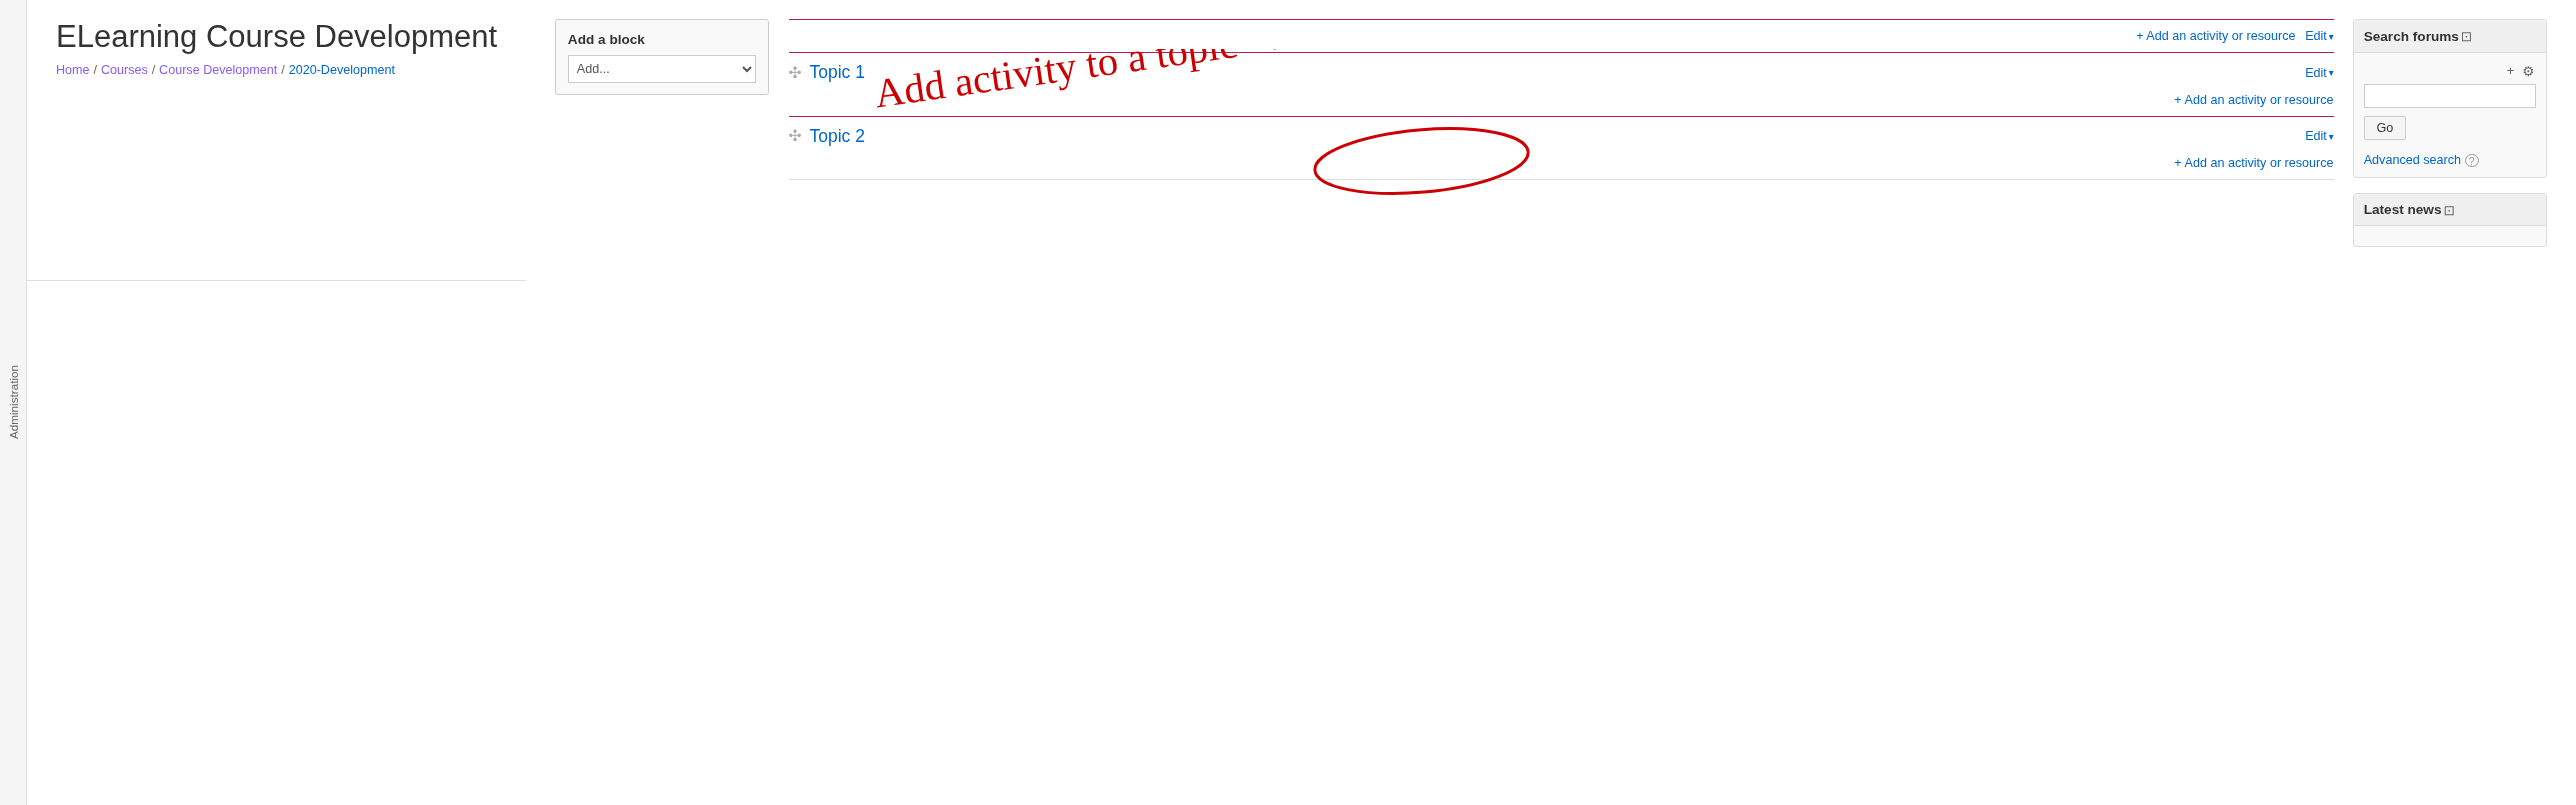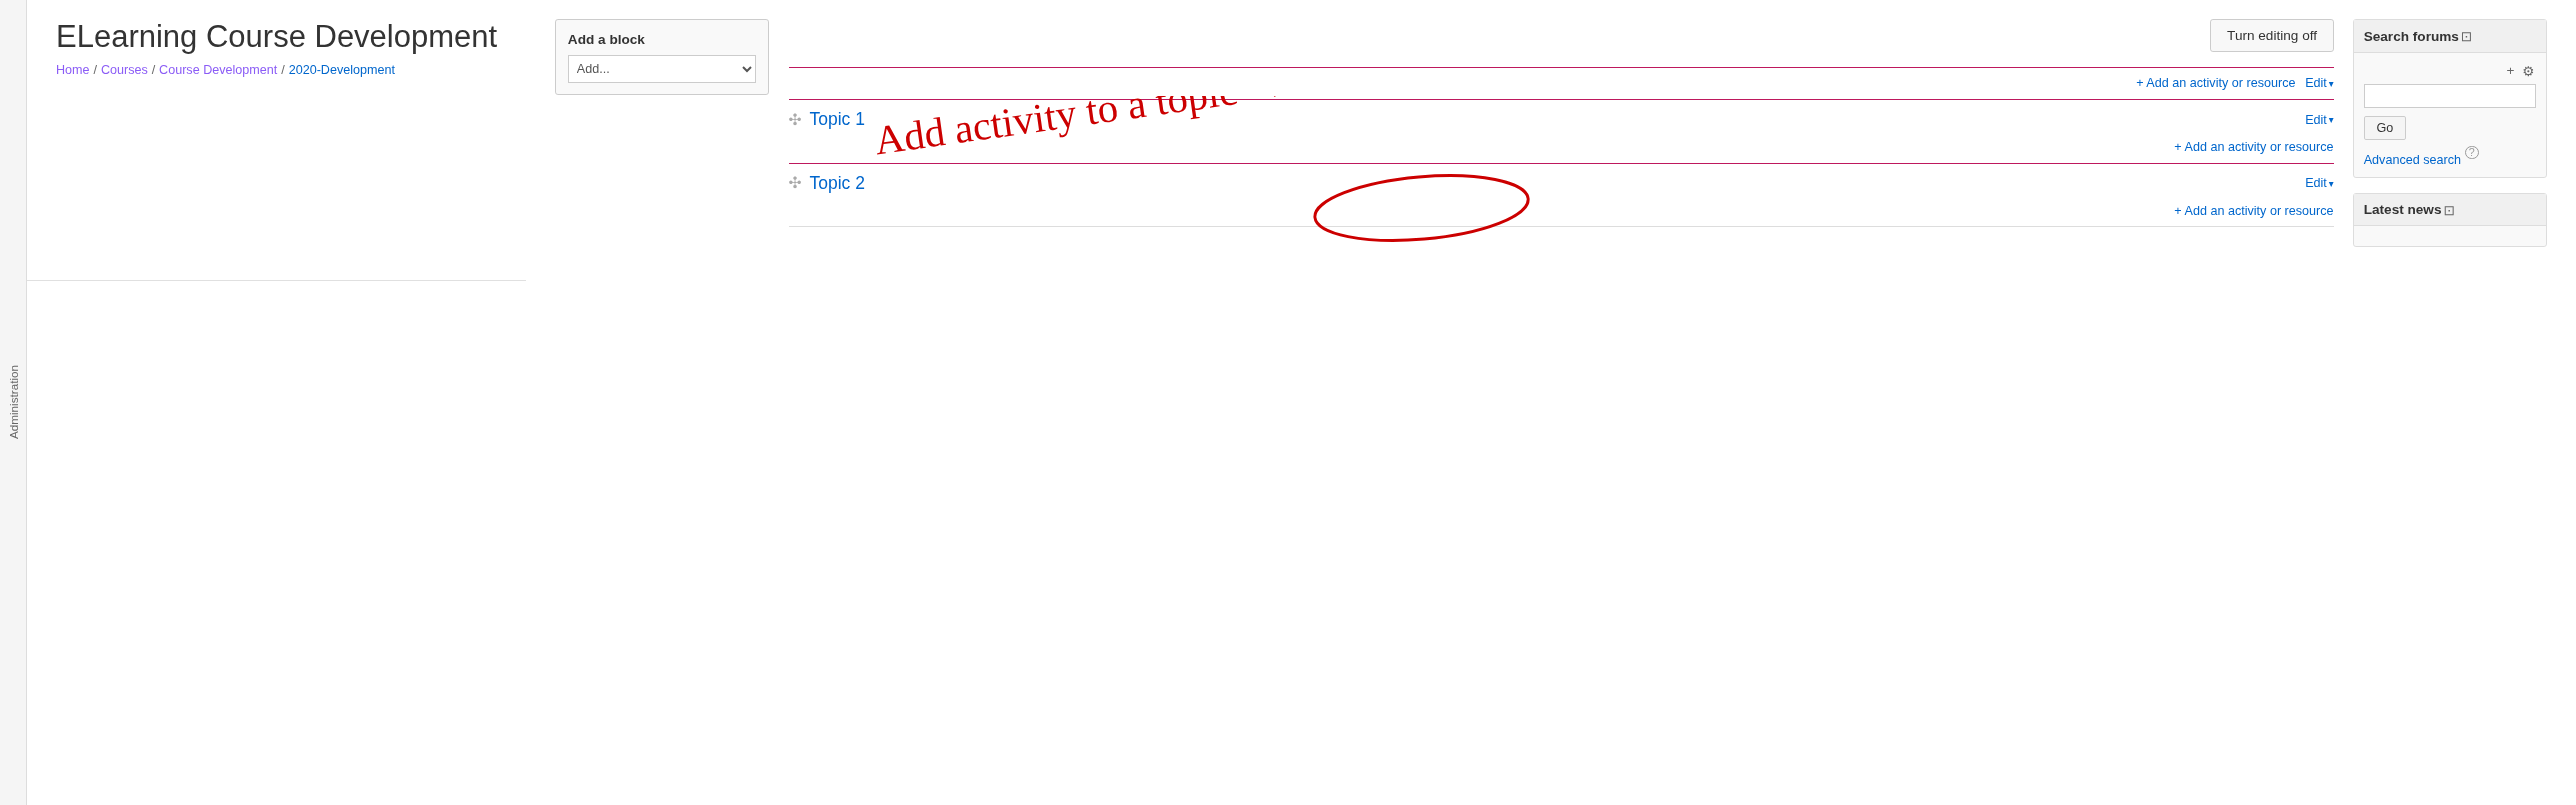--- a/index.html
+++ b/index.html
@@ -308,23 +308,20 @@
       <div class="add-block-box">
         <div class="add-block-title">Add a block</div>
         <select class="add-block-select">
           <option>Add...</option>
         </select>
       </div>
     </div>
 
     <div class="main-content">
 
-      <div class="top-actions">
-        <button class="turn-editing-btn">Turn editing off</button>
-      </div>
 
       <div class="topic-section">
         <div class="activity-row">
           <a href="#" class="add-activity-link">+ Add an activity or resource</a>
           <a href="#" class="edit-link">Edit <span class="edit-caret">▾</span></a>
         </div>
       </div>
 
       <div class="topic-section">
         <div class="topic-header-row">
@@ -377,21 +374,21 @@
             <button class="block-icon-btn" title="Collapse">⊡</button>
           </div>
         </div>
         <div class="sidebar-block-body">
           <div style="display:flex;justify-content:flex-end;gap:3.9px;margin-bottom:5.8px;">
             <button class="block-icon-btn" title="Add">+</button>
             <button class="block-icon-btn" title="Settings">⚙</button>
           </div>
           <input type="text" class="search-input" placeholder="" style="">
           <button class="go-btn">Go</button>
-          <div style="display:flex;align-items:flex-start;gap:3.9px;margin-top:5.8px;">
+          <div style="display:flex;align-items:flex-end;gap:3.9px;margin-top:5.8px;">
             <a href="#" class="advanced-search-link">Advanced search</a>
             <span class="help-icon">?</span>
           </div>
         </div>
       </div>
 
       <div class="sidebar-block">
         <div class="sidebar-block-header">
           <span>Latest news</span>
           <div class="sidebar-block-header-icons">

